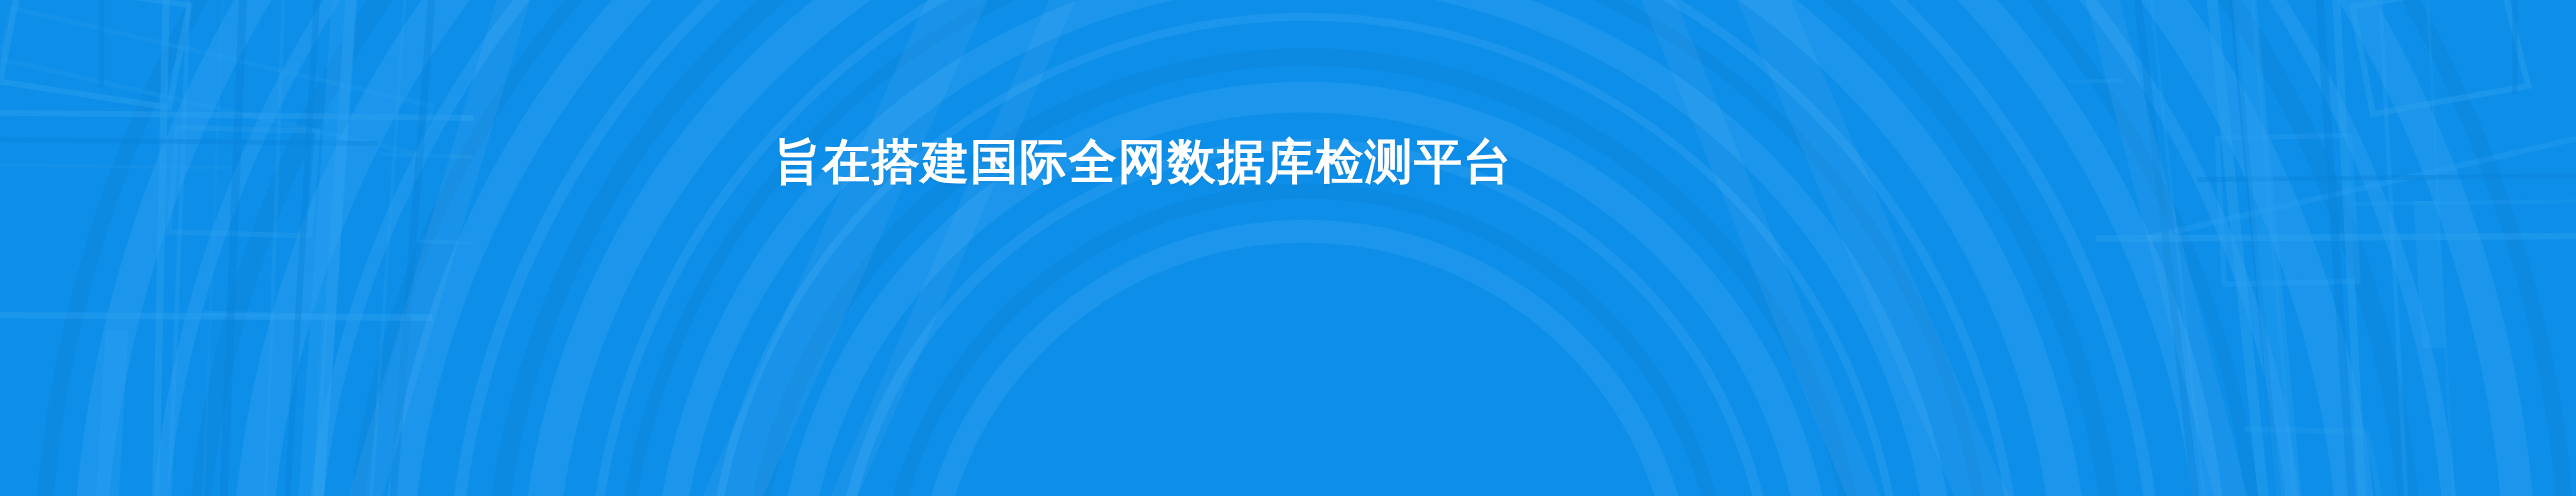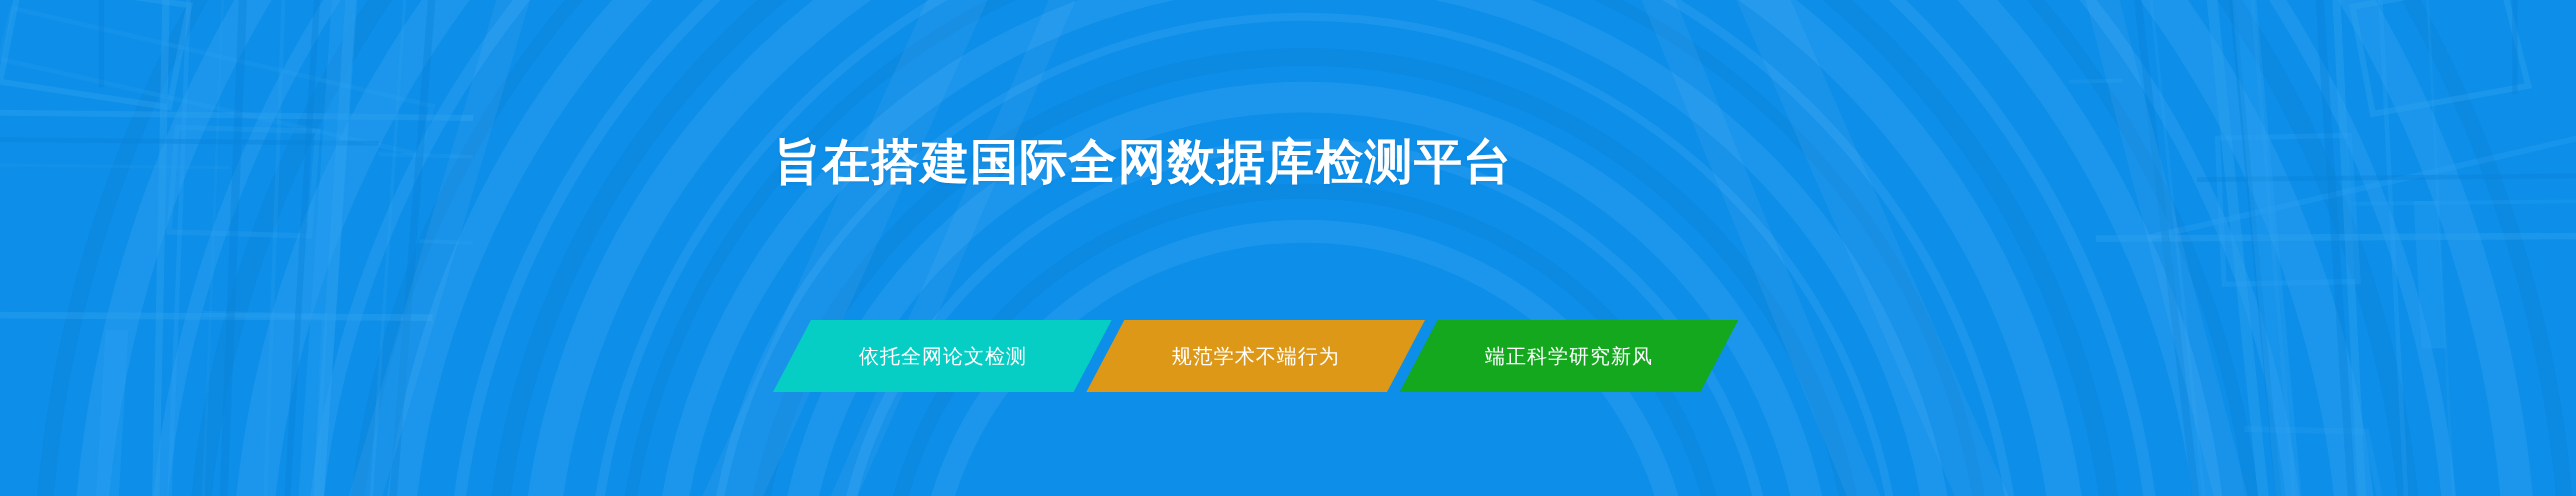--- a/index.html
+++ b/index.html
@@ -204,34 +204,15 @@
         <path d="M 740 -20 L 790 -20 L 560 760 L 510 760 Z"></path>
         <path d="M 3080 -20 L 3130 -20 L 3330 760 L 3280 760 Z"></path>
       </g>
     </svg>
   </div>
 
   <div class="headline">
     <div class="headline-line l1" style="color: rgb(255, 255, 255);">旨在搭建国际全网数据库检测平台</div>
   </div>
 
-  <div class="tag-banner">
-    <svg width="1038" height="72" viewBox="0 0 1548 108" xmlns="http://www.w3.org/2000/svg">
-
-      <g>
-        <path id="tag1shape" d="M 57 0 L 508 0 L 451 108 L 0 108 Z" fill="#06cec4"></path>
-        <text class="tag-label" x="255" y="57">依托全网论文检测</text>
-      </g>
-
-      <g>
-        <path id="tag2shape" d="M 527 0 L 978 0 L 921 108 L 470 108 Z" fill="#de9817"></path>
-        <text class="tag-label" x="724" y="57">规范学术不端行为</text>
-      </g>
-
-      <g>
-        <path id="tag3shape" d="M 997 0 L 1448 0 L 1391 108 L 940 108 Z" fill="#14a81e"></path>
-        <text class="tag-label" x="1194" y="57">端正科学研究新风</text>
-      </g>
-    </svg>
-  </div>
 
 </div>
 
 
 </body></html>

